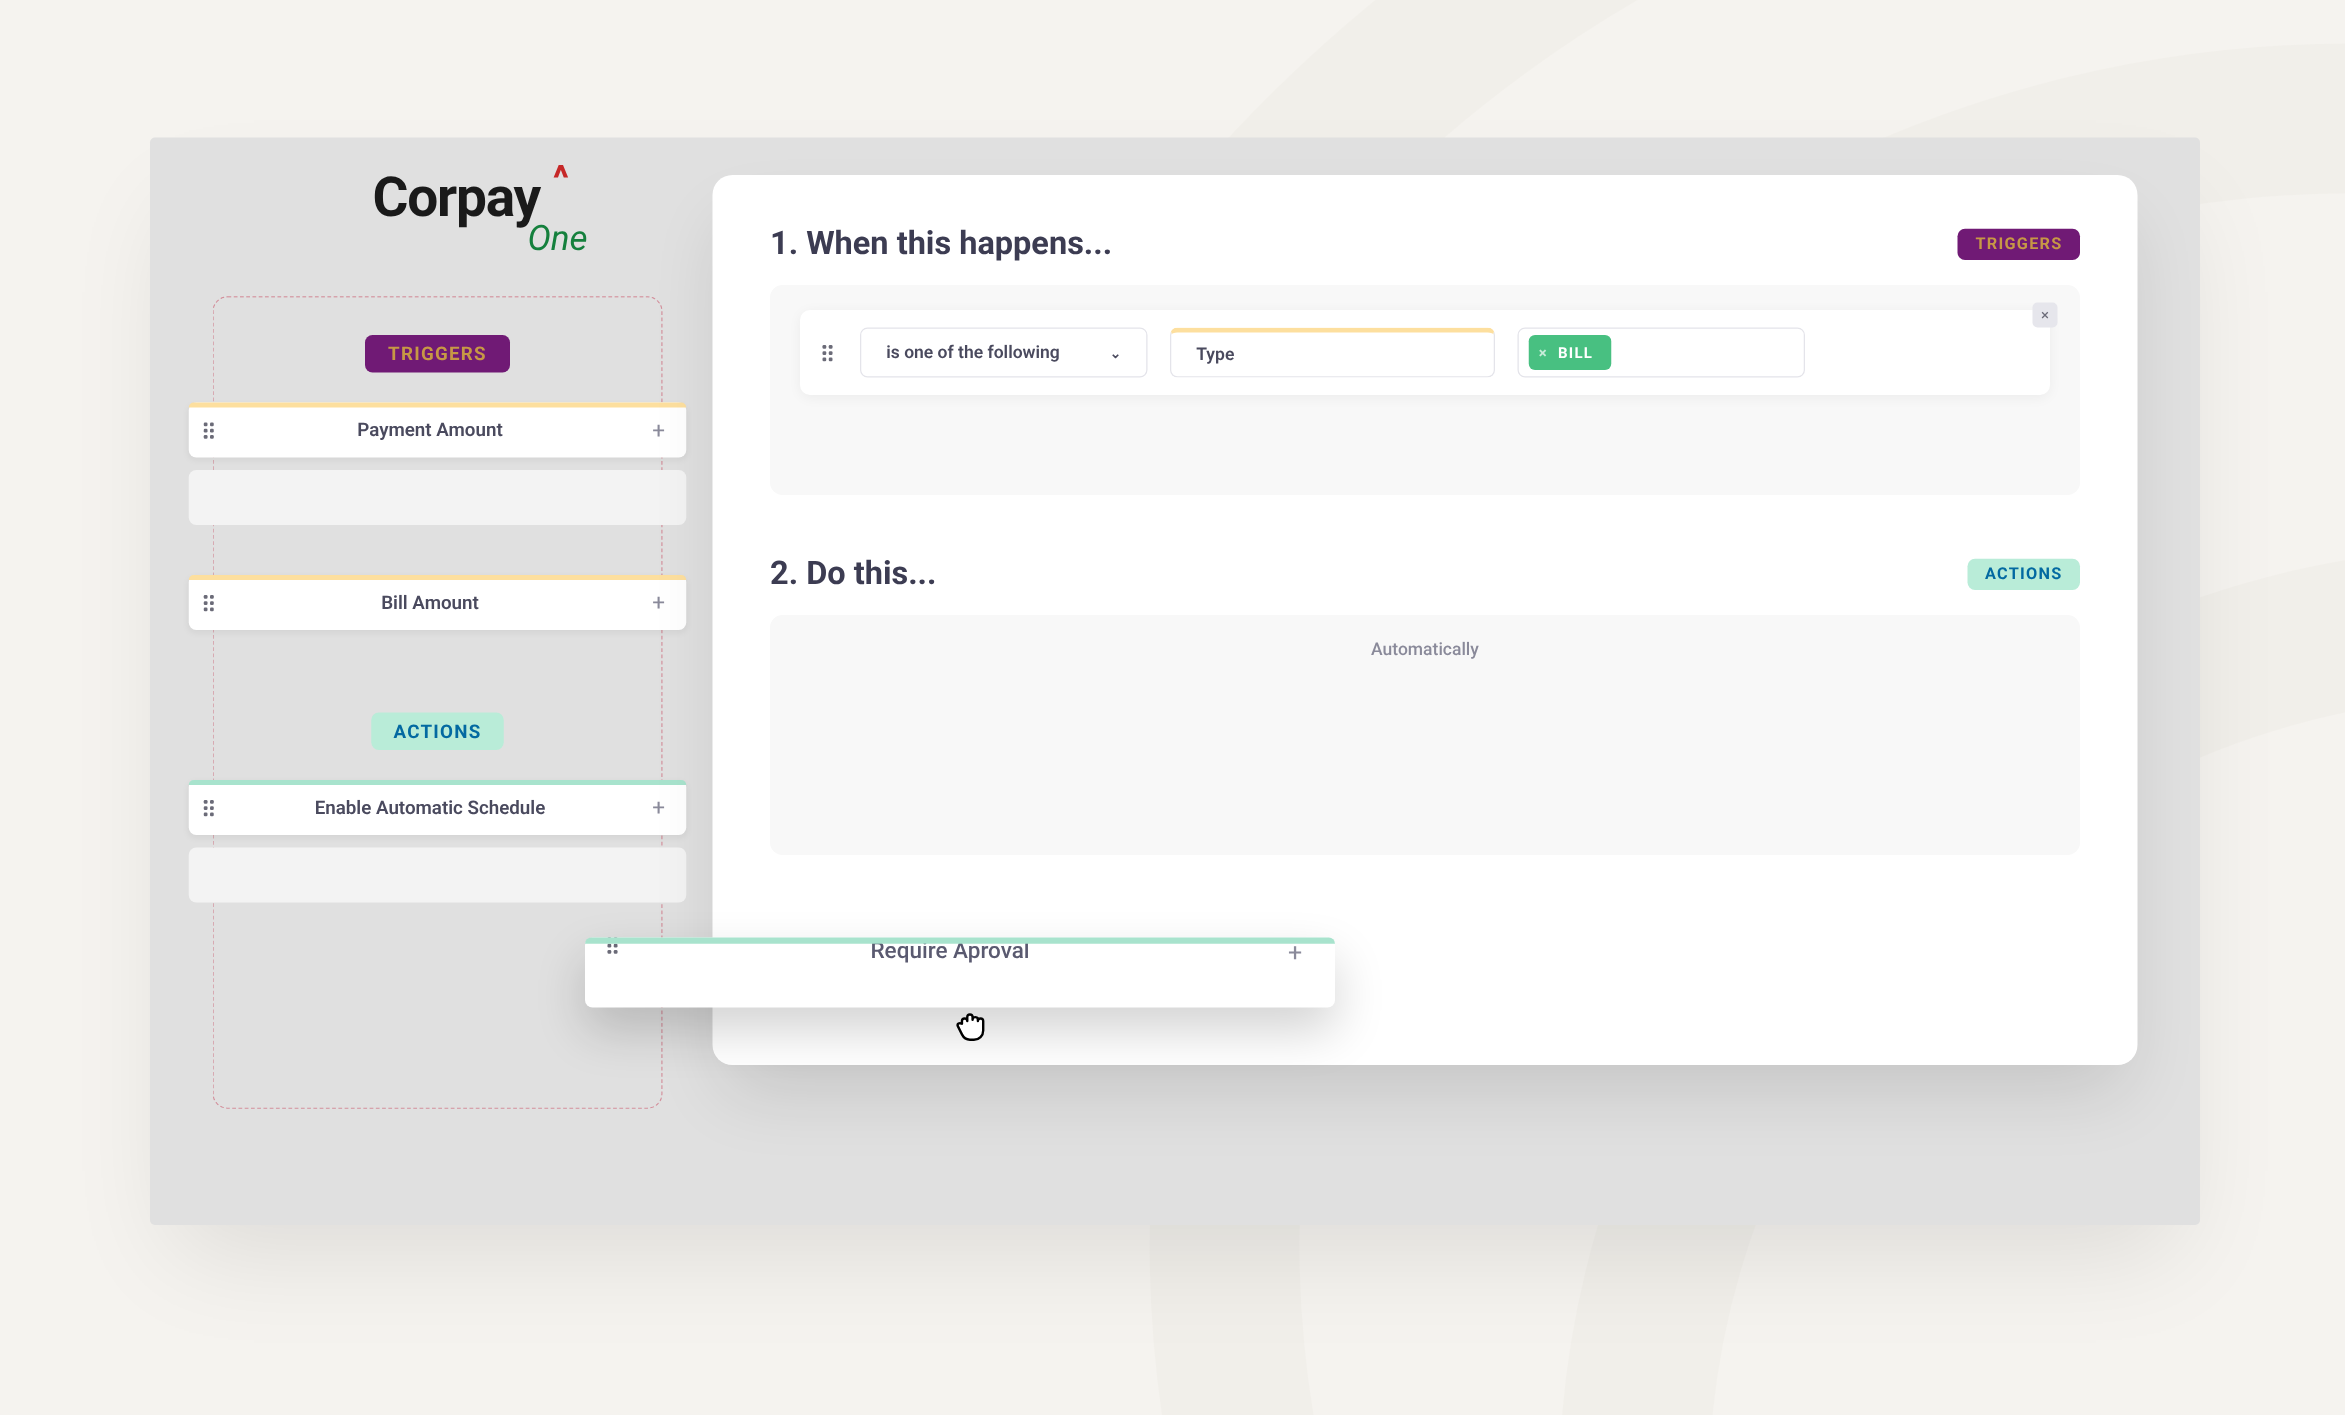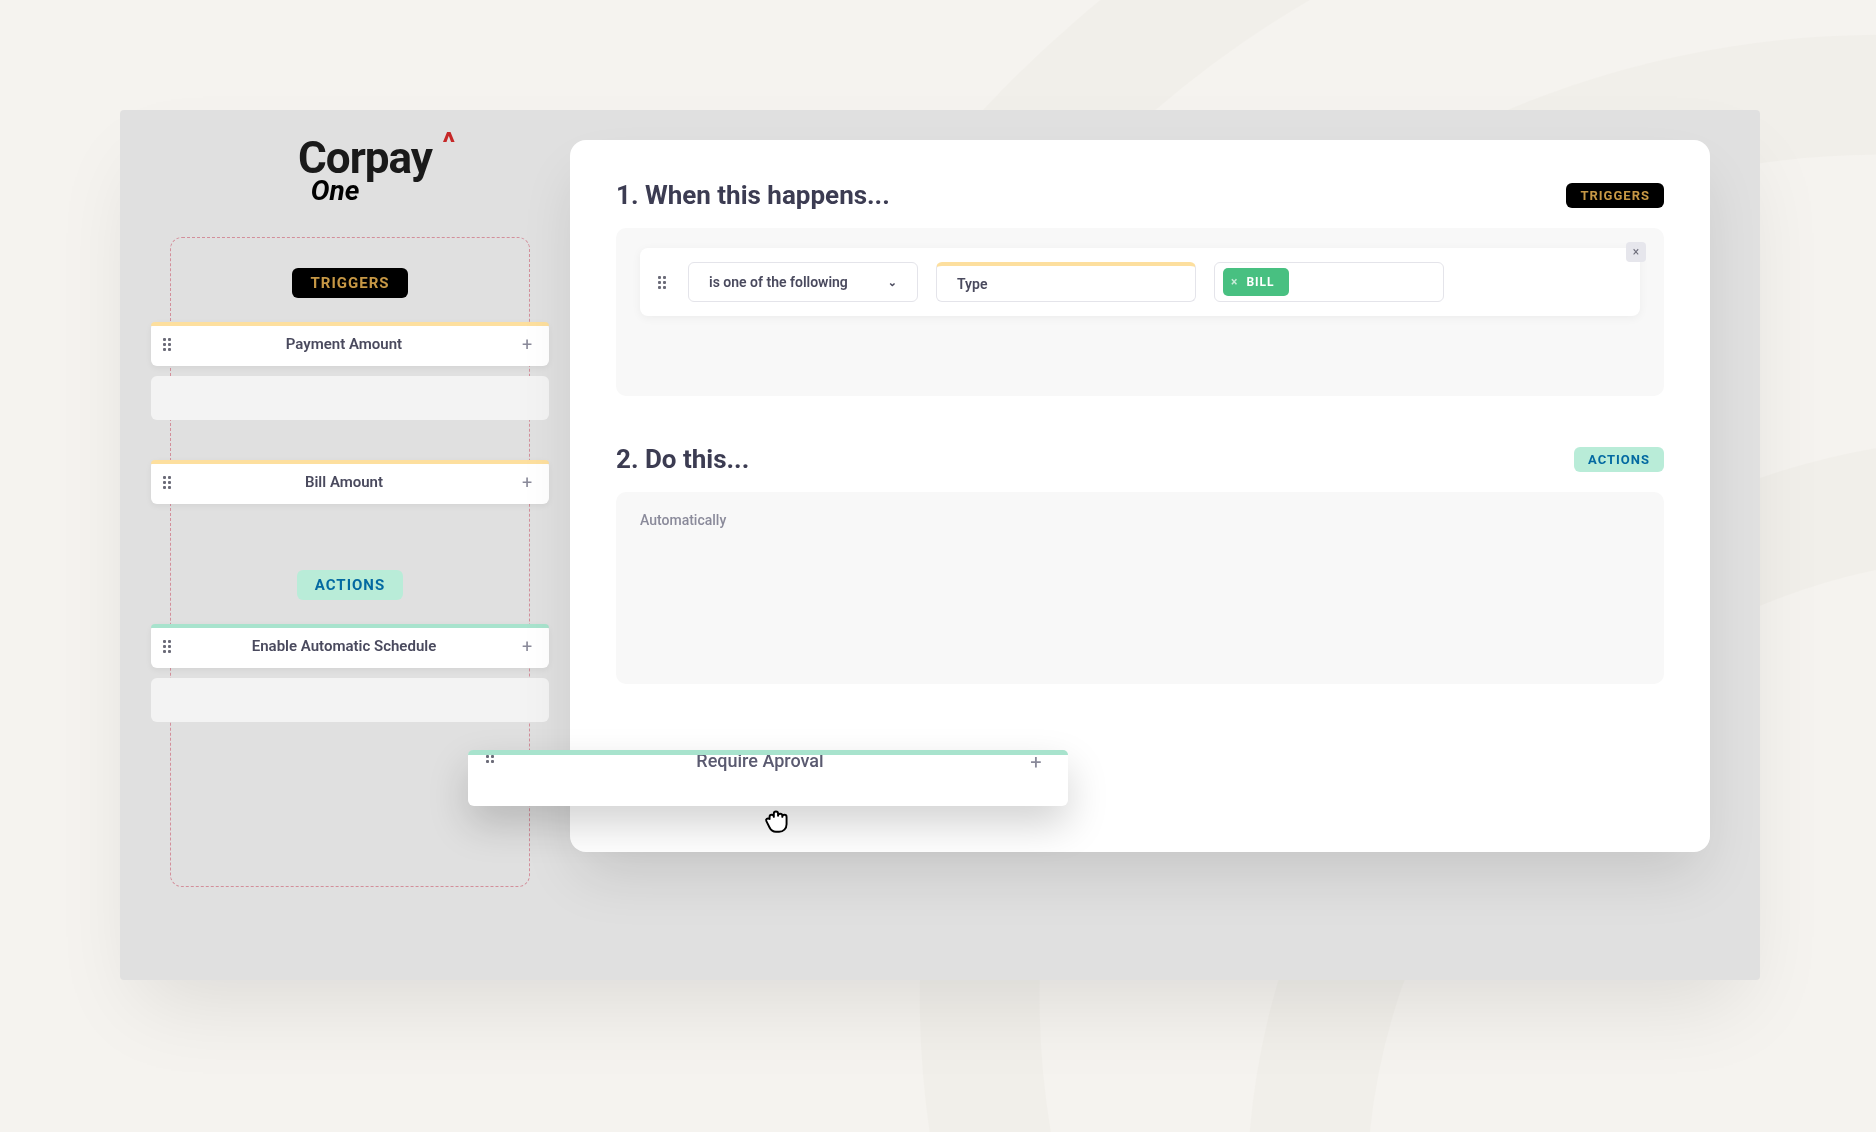--- a/index.html
+++ b/index.html
@@ -60,23 +60,24 @@
   .logo-caret {
     color: #c62828;
     font-weight: 900;
     position: absolute;
     top: -6px;
     right: -22px;
     font-size: 28px;
   }
   .logo-sub {
     font-size: 28px;
-    font-weight: 700;
+    font-weight: 400;
     font-style: italic;
-    color: #000000;
+    color: #15803d;
+    text-align: right;
     padding-right: 60px;
     margin-top: -10px;
   }
 
   .dashed-region {
     border: 1.5px dashed #d38f9b;
     border-radius: 12px;
     padding: 30px 0 40px;
     position: relative;
     width: 360px;
@@ -87,21 +88,21 @@
   .section-pill {
     display: block;
     margin: 0 auto 24px;
     padding: 6px 18px;
     border-radius: 6px;
     font-size: 15px;
     font-weight: 700;
     letter-spacing: 1px;
     width: fit-content;
   }
-  .pill-triggers { background: #000000; color: #c79845; }
+  .pill-triggers { background: #701a75; color: #c79845; }
   .pill-actions  { background: #b9ecd8; color: #0369a1; }
 
   .draggable-card {
     background: #ffffff;
     border-radius: 6px;
     height: 44px;
     display: flex;
     align-items: center;
     position: relative;
     box-shadow: 0 2px 6px rgba(0,0,0,0.06);
@@ -157,20 +158,21 @@
   
   .main-panel {
     position: absolute;
     left: 450px;
     top: 30px;
     width: 1140px;
     background: #ffffff;
     border-radius: 16px;
     box-shadow: 0 30px 60px -10px rgba(0,0,0,0.12);
     padding: 40px 46px 120px;
+    text-align: center;
   }
 
   .section-header {
     display: flex;
     align-items: center;
     justify-content: space-between;
     margin-bottom: 18px;
   }
   .section-title {
     font-size: 26px;

